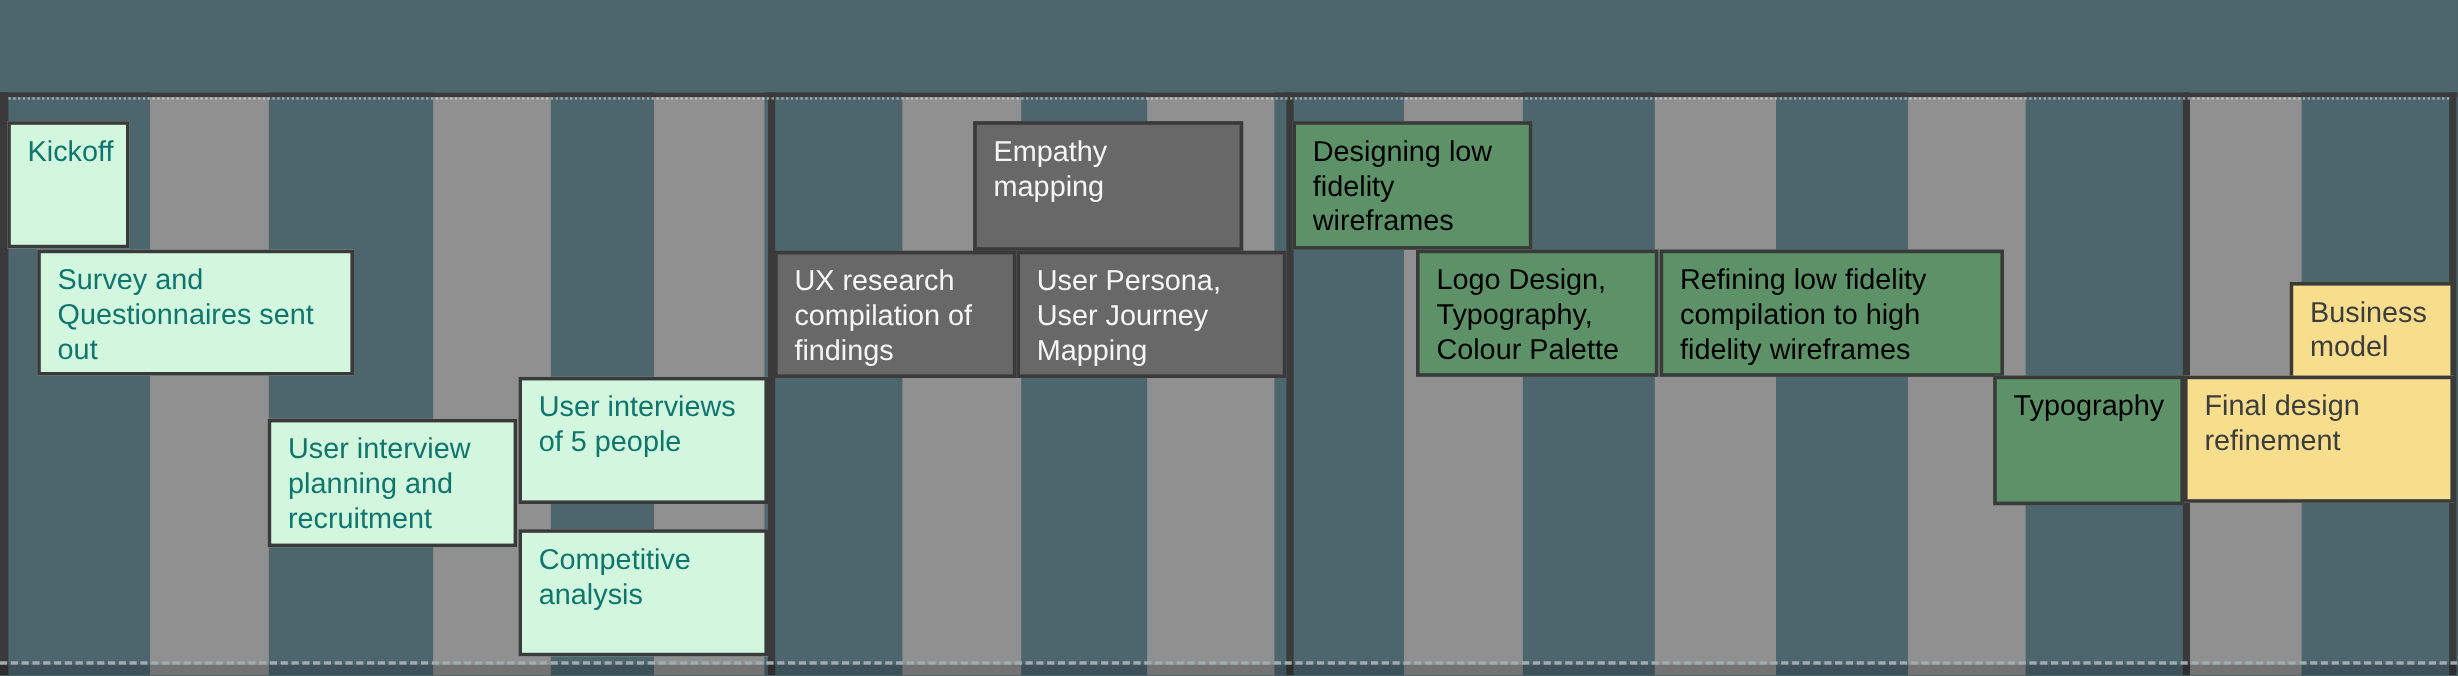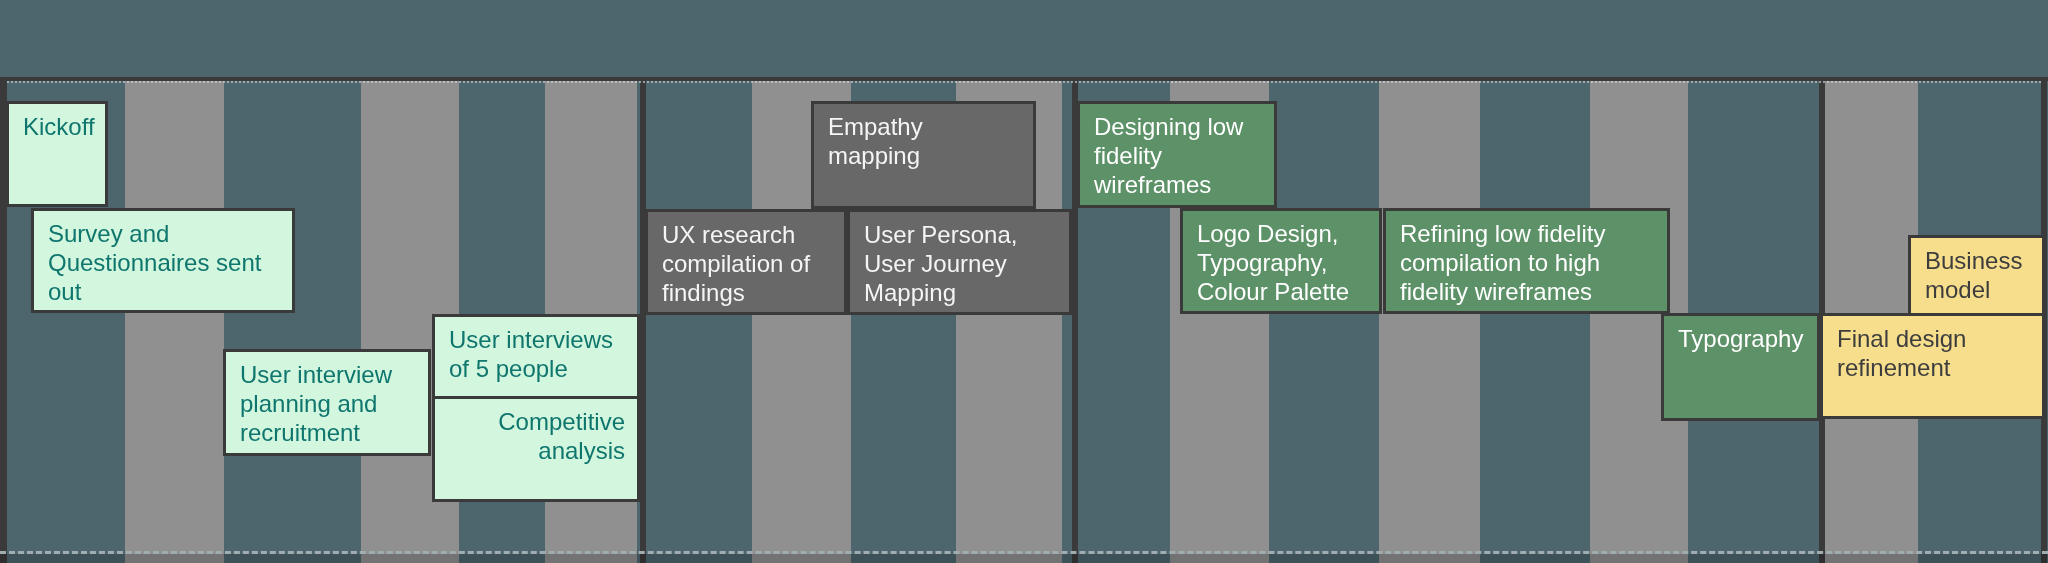--- a/index.html
+++ b/index.html
@@ -29,21 +29,21 @@
               border-top:3px dashed #9facb0;z-index:7;}
   #bottom-shade{position:absolute;left:0;top:554px;width:2048px;height:9px;
               background:rgba(0,0,0,.2);z-index:8;}
 
   
   .task{position:absolute;box-sizing:border-box;border:3px solid #3a3a3a;
         padding:8px 12px 6px 14px;font-size:24px;line-height:29px;z-index:10;
         overflow:hidden;}
   .task.mint  {background:#d2f6de;color:#0f766e;}
   .task.gray  {background:#686868;color:#f5f5f5;}
-  .task.green {background:#5d9167;color:#ffffff;}
+  .task.green {background:#5d9167;color:#000000;}
   .task.yellow{background:#f6de8d;color:#3d3d3d;}
 </style>
 </head>
 <body>
 
 <div id="stage">
   <div id="chart">
       <div class="stripe" style="left: 125px; width: 99px;"></div>
       <div class="stripe" style="left: 361px; width: 98px;"></div>
       <div class="stripe" style="left: 545px; width: 92px;"></div>
@@ -59,21 +59,21 @@
     </div>
   <div id="frame-top" class="frame"></div>
   <div id="frame-left" class="frame"></div>
   <div id="frame-right" class="frame"></div>
   <div id="dotted-top"></div>
   <div id="tasks-layer">
       <div class="task mint" style="left: 6px; top: 101px; width: 102px; height: 106px;"><span>Kickoff</span></div>
       <div class="task mint" style="left: 31px; top: 208px; width: 264px; height: 105px;"><span>Survey and Questionnaires sent out</span></div>
       <div class="task mint" style="left: 223px; top: 314px; width: 208px; height: 107px; margin-top: 35px;"><span>User interview planning and recruitment</span></div>
       <div class="task mint" style="left: 432px; top: 314px; width: 208px; height: 106px;"><span>User interviews of 5 people</span></div>
-      <div class="task mint" style="left: 432px; top: 396px; width: 208px; height: 106px; text-align: right;"><span>Competitive analysis</span></div>
+      <div class="task mint" style="left: 432px; top: 441px; width: 208px; height: 106px;"><span>Competitive analysis</span></div>
       <div class="task gray" style="left: 645px; top: 209px; width: 202px; height: 106px;"><span>UX research compilation of findings</span></div>
       <div class="task gray" style="left: 811px; top: 101px; width: 225px; height: 108px;"><span>Empathy mapping</span></div>
       <div class="task gray" style="left: 847px; top: 209px; width: 225px; height: 106px;"><span>User Persona, User Journey Mapping</span></div>
       <div class="task green" style="left: 1077px; top: 101px; width: 200px; height: 107px;"><span>Designing low fidelity wireframes</span></div>
       <div class="task green" style="left: 1180px; top: 208px; width: 202px; height: 106px;"><span>Logo Design, Typography, Colour Palette</span></div>
       <div class="task green" style="left: 1383px; top: 208px; width: 287px; height: 106px;"><span>Refining low fidelity compilation to high fidelity wireframes</span></div>
       <div class="task green" style="left: 1661px; top: 313px; width: 159px; height: 108px;"><span>Typography</span></div>
       <div class="task yellow" style="left: 1908px; top: 207px; width: 137px; height: 106px; margin-top: 28px;"><span>Business model</span></div>
       <div class="task yellow" style="left: 1820px; top: 313px; width: 225px; height: 106px;"><span>Final design refinement</span></div>
     </div>

